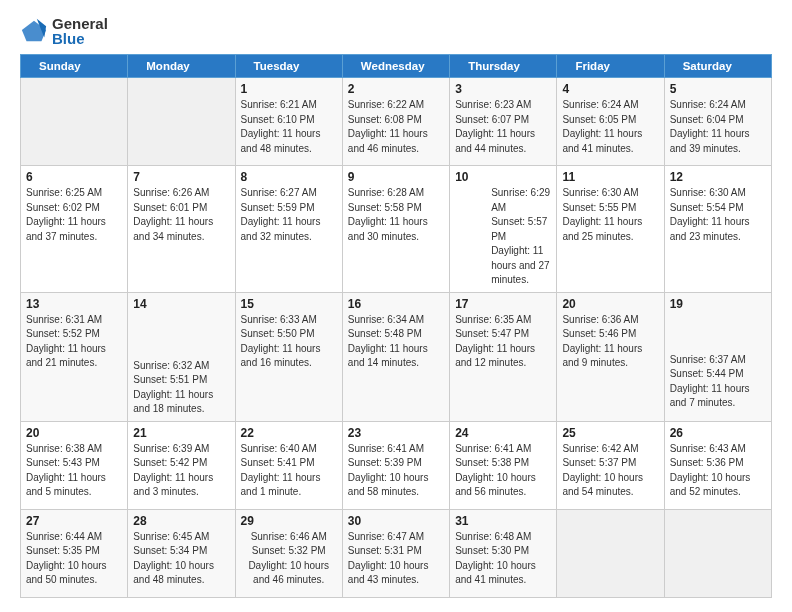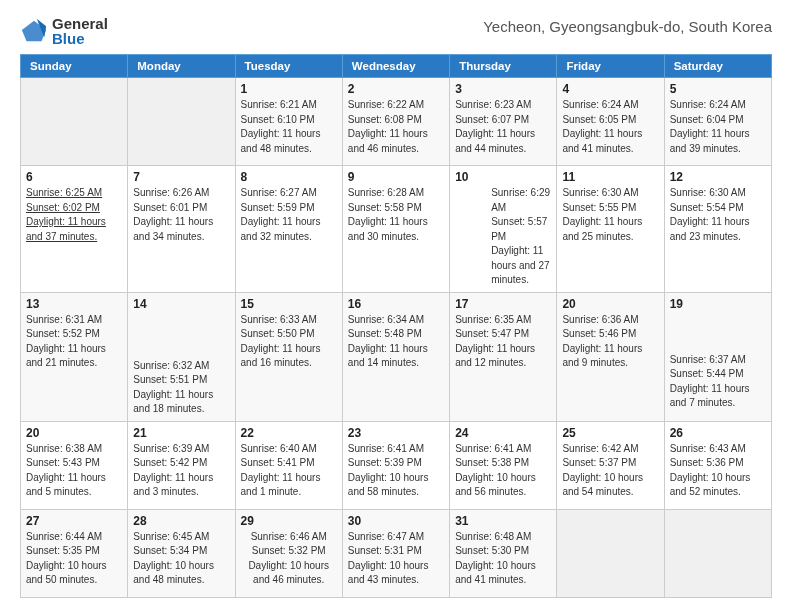--- a/index.html
+++ b/index.html
@@ -65,21 +65,21 @@
       width: 100%;
       border-collapse: collapse;
       flex: 1;
       table-layout: fixed;
     }
     .calendar-table thead th {
       background: #2979c5;
       color: #fff;
       font-size: 11.5px;
       font-weight: bold;
-      padding: 5px 9px;
+      padding: 5px 18px;
       text-align: left;
       border: 1px solid #5a9fd4;
     }
     .calendar-table tbody td {
       border: 1px solid #ccc;
       vertical-align: top;
       padding: 4px 5px;
       font-size: 9.5px;
       color: #333;
       height: 88px;
@@ -113,21 +113,20 @@
       <svg class="logo-icon" viewBox="0 0 30 30">
         <polygon points="15,4 28,14 23,26 7,26 2,14" fill="#2979c5" opacity="0.85"></polygon>
         <polygon points="18,2 28,10 26,22" fill="#1a6bb5"></polygon>
       </svg>
       <div class="logo-text">
         <span class="logo-general">General</span>
         <span class="logo-blue">Blue</span>
       </div>
     </div>
     <div class="title-block">
-      <div class="location-title">Yecheon, Gyeongsangbuk-do, South Korea</div>
     </div>
   </div>
 
   <table class="calendar-table">
     <thead>
       <tr>
       <th>Sunday</th>
           <th>Monday</th>
           <th>Tuesday</th>
           <th>Wednesday</th>
@@ -167,21 +166,21 @@
           <td>
             <span class="day-number">5</span>
             <div class="day-info" style="white-space: pre-line;">Sunrise: 6:24 AM
 Sunset: 6:04 PM
 Daylight: 11 hours and 39 minutes.</div>
           </td>
         </tr>
         <tr>
           <td>
             <span class="day-number">6</span>
-            <div class="day-info" style="white-space: pre-line; text-decoration: underline;">Sunrise: 6:25 AM
+            <div class="day-info" style="white-space: pre-line;">Sunrise: 6:25 AM
 Sunset: 6:02 PM
 Daylight: 11 hours and 37 minutes.</div>
           </td>
           <td>
             <span class="day-number">7</span>
             <div class="day-info" style="white-space: pre-line;">Sunrise: 6:26 AM
 Sunset: 6:01 PM
 Daylight: 11 hours and 34 minutes.</div>
           </td>
           <td>

